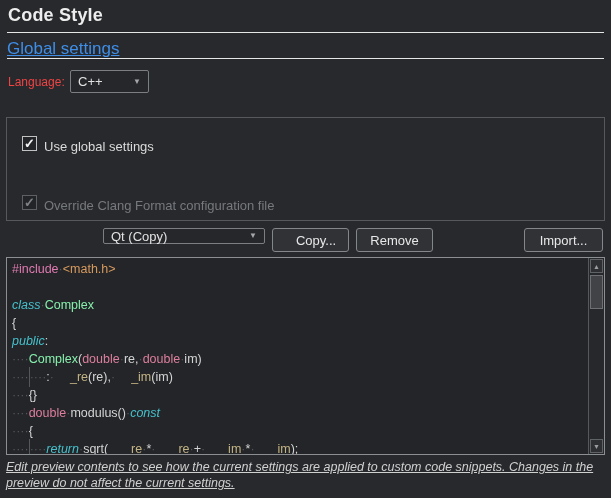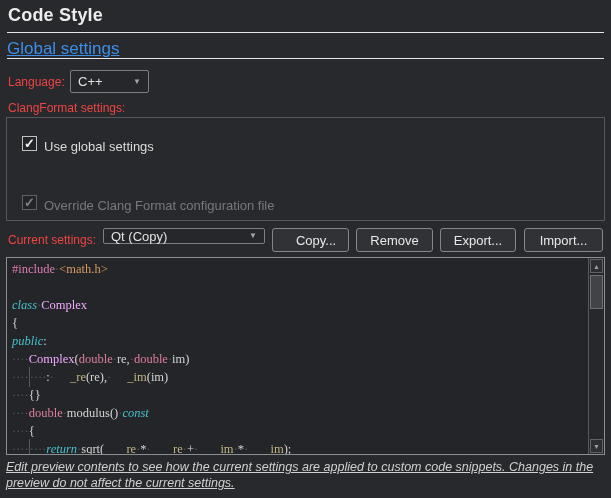--- a/index.html
+++ b/index.html
@@ -72,32 +72,32 @@
   .btn-remove { left: 356px; width: 77px; }
   .btn-export { left: 440px; width: 76px; }
   .btn-import { left: 524px; width: 79px; }
   .editor {
     position: absolute; left: 6px; top: 257px; width: 599px; height: 198px;
     background: #232528; border: 1px solid #8c8f92;
     overflow: hidden;
   }
   .code-lines {
     position: absolute; left: 0; top: 2px; right: 16px;
-    font-family: Liberation Serif, serif;
+    font-family: Liberation Sans, sans-serif;
     font-size: 12.5px; line-height: 18px;
     padding-left: 5px;
     white-space: pre;
   }
   .code-line { height: 18px; }
   .tw { color: #54575b; }
   .tg { border-left: 1px solid #54575b; padding: 3px 0; }
   .tp { color: #e07ab1; }
   .ti { color: #d89a5e; }
   .tk { color: #46c1cc; font-style: italic; }
-  .tt { color: #f0abfc; }
+  .tt { color: #86efac; }
   .tr { color: #de7f9d; }
   .tf { color: #c3b484; margin-left: 16px; }
   .tx { color: #d4d4d4; }
   .scrollbar {
     position: absolute; right: 0; top: 0; bottom: 0; width: 16px;
     background: #26282b; border-left: 1px solid #55585c;
   }
   .sb-btn {
     position: absolute; left: 1px; right: 1px; height: 14px;
     background: #2d2f32; border: 1px solid #606366;
@@ -126,49 +126,46 @@
   <div class="hr hr1"></div>
   <a class="link">Global settings</a>
   <div class="hr hr2"></div>
 
   <span class="lbl language-label">Language:</span>
   <div class="combo combo-language">
     <span>C++</span>
     <span class="arrow">▼</span>
   </div>
 
-  <span class="lbl clang-label">ClangFormat settings:</span>
 
   <div class="groupbox">
     <div class="cb-row cb-row-1">
       <span class="cb">
           <span class="check">✓</span>
         </span>
       <span class="cb-label">Use global settings</span>
     </div>
     <div class="combo disabled combo-indenting">
       <span>Indenting only</span>
       <span class="arrow">▼</span>
     </div>
     <div class="cb-row cb-row-2 disabled">
       <span class="cb">
           <span class="check">✓</span>
         </span>
       <span class="cb-label">Override Clang Format configuration file</span>
     </div>
   </div>
 
-  <span class="lbl current-label">Current settings:</span>
   <div class="combo combo-current">
     <span>Qt (Copy)</span>
     <span class="arrow">▼</span>
   </div>
   <button class="btn btn-copy">Copy...</button>
   <button class="btn btn-remove">Remove</button>
-  <button class="btn btn-export">Export...</button>
   <button class="btn btn-import">Import...</button>
 
   <div class="editor">
     <div class="code-lines"><div class="code-line"><span class="tp">#include</span><span class="tw">·</span><span class="ti">&lt;math.h&gt;</span></div><div class="code-line">&nbsp;</div><div class="code-line"><span class="tk">class</span><span class="tw">·</span><span class="tt">Complex</span></div><div class="code-line"><span class="tx">{</span></div><div class="code-line"><span class="tk">public</span><span class="tx">:</span></div><div class="code-line"><span class="tw">····</span><span class="tt">Complex</span><span class="tx">(</span><span class="tr">double</span><span class="tw">·</span><span class="tx">re,</span><span class="tw">·</span><span class="tr">double</span><span class="tw">·</span><span class="tx">im)</span></div><div class="code-line"><span class="tw">····</span><span class="tg"></span><span class="tw">····</span><span class="tx">:</span><span class="tw">·</span><span class="tf">_re</span><span class="tx">(re),</span><span class="tw">·</span><span class="tf">_im</span><span class="tx">(im)</span></div><div class="code-line"><span class="tw">····</span><span class="tx">{}</span></div><div class="code-line"><span class="tw">····</span><span class="tr">double</span><span class="tw">·</span><span class="tx">modulus()</span><span class="tw">·</span><span class="tk">const</span></div><div class="code-line"><span class="tw">····</span><span class="tx">{</span></div><div class="code-line"><span class="tw">····</span><span class="tg"></span><span class="tw">····</span><span class="tk">return</span><span class="tw">·</span><span class="tx">sqrt(</span><span class="tf">_re</span><span class="tw">·</span><span class="tx">*</span><span class="tw">·</span><span class="tf">_re</span><span class="tw">·</span><span class="tx">+</span><span class="tw">·</span><span class="tf">_im</span><span class="tw">·</span><span class="tx">*</span><span class="tw">·</span><span class="tf">_im</span><span class="tx">);</span></div></div>
     <div class="scrollbar">
       <div class="sb-btn up">
           <span>▲</span>
         </div>
       <div class="sb-thumb"></div>
       <div class="sb-btn down">

